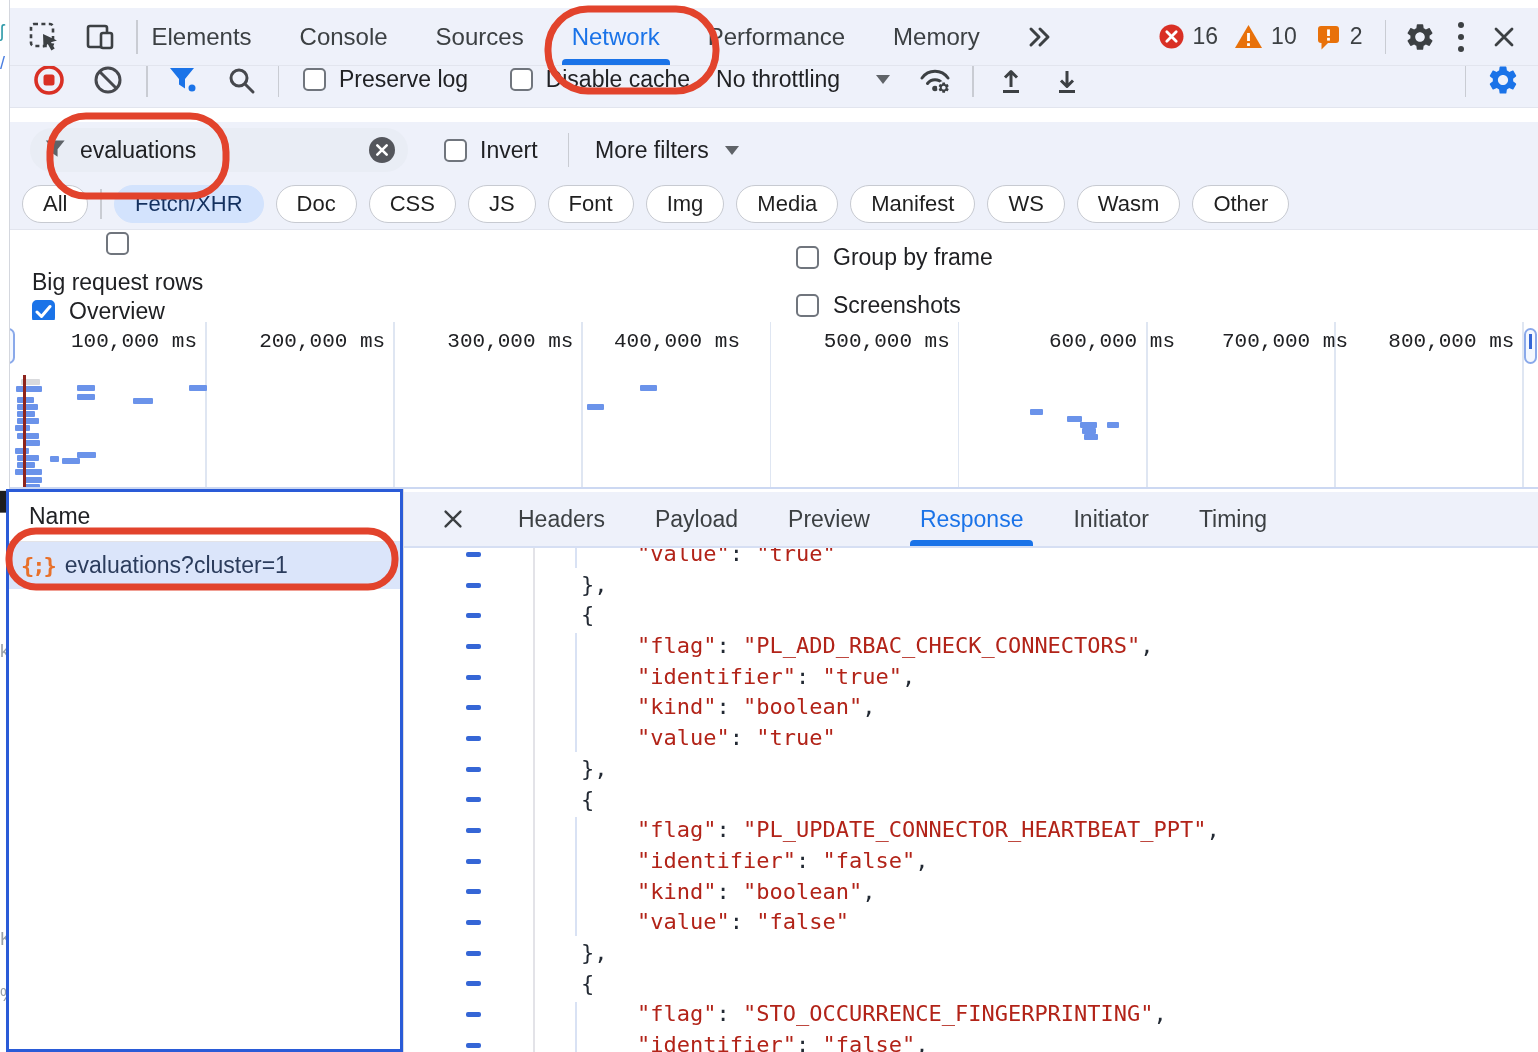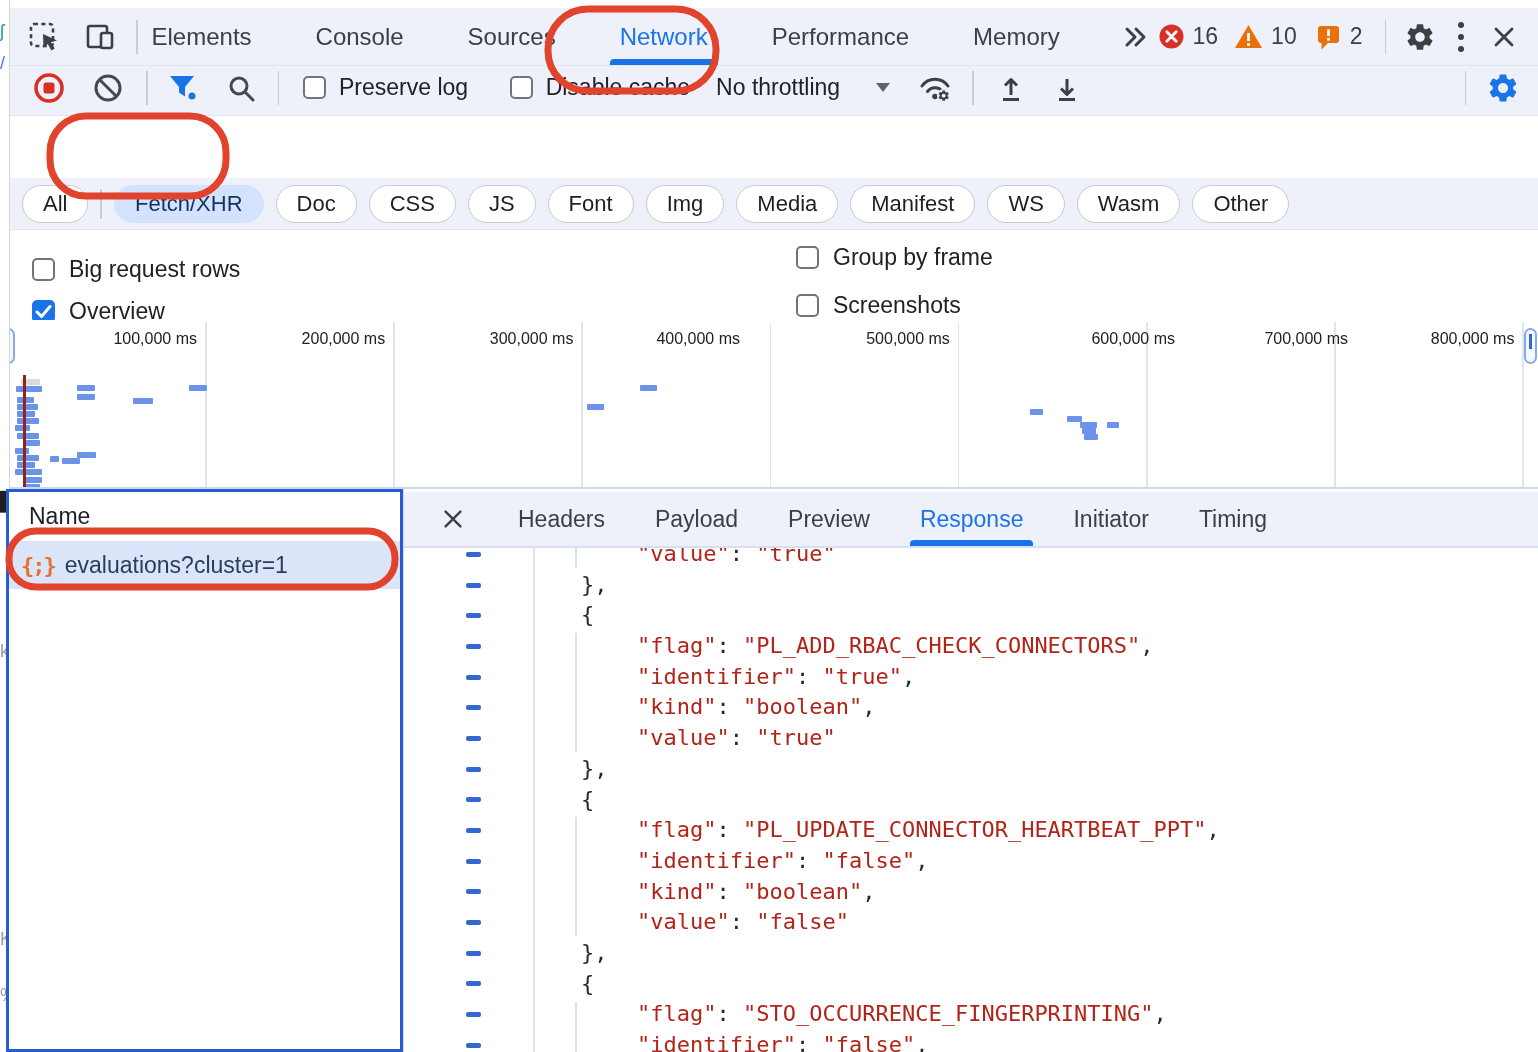--- a/index.html
+++ b/index.html
@@ -12,21 +12,21 @@
   html,body{width:1538px;height:1052px;overflow:hidden;background:#fff;
     font-family:"Liberation Sans",sans-serif;color:var(--txt-dark);}
   
   #page-strip{position:absolute;left:0;top:0;width:10px;height:1052px;background:#fff;
     border-right:1px solid #d4d7de;overflow:hidden;z-index:1;}
   .fragment{position:absolute;left:0;font-size:18px;line-height:18px;}
   
   #devtools{position:absolute;left:10px;top:0;right:0;bottom:0;background:#fff;border-top:8px solid #fff;}
   .hrow{position:absolute;left:0;right:0;display:flex;align-items:center;background:var(--bg-toolbar);}
   #topbar{top:0;height:58px;border-bottom:1px solid var(--border);z-index:3;}
-  #toolbar2{top:52px;height:56px;border-bottom:1px solid var(--border);justify-content:flex-end;}
+  #toolbar2{top:44px;height:56px;border-bottom:1px solid var(--border);justify-content:flex-end;}
   #filterrow{top:114px;height:56px;}
   #chiprow{top:170px;height:52px;border-bottom:1px solid var(--border);padding-left:0;}
   #options{position:absolute;left:0;right:0;top:222px;height:90px;background:#fff;}
   .vdiv{width:1.5px;height:34px;background:var(--divider);flex:0 0 auto;}
   .icon-btn{display:flex;align-items:center;justify-content:center;flex:0 0 auto;}
   .tabs{display:flex;align-items:center;height:100%;}
   .tab{position:relative;height:100%;display:flex;align-items:center;font-size:24px;color:var(--txt);
     padding:0 2px;white-space:nowrap;}
   .tab.active{color:var(--accent);}
   .tab.active::after{content:"";position:absolute;left:-8px;right:-8px;bottom:0;height:6px;
@@ -45,21 +45,21 @@
   
   .chip{height:38px;border:1.5px solid #c7cad1;border-radius:19px;background:#fff;display:flex;
     align-items:center;padding:0 20px;font-size:22px;color:#1f1f1f;margin-left:12px;white-space:nowrap;}
   .chip.selected{background:var(--chip-sel);border-color:var(--chip-sel);color:#14315f;}
   .chip-div{width:1.5px;height:30px;background:var(--divider);margin-left:12px;}
   
   .opt{position:absolute;display:flex;align-items:center;gap:14px;}
   
   #timeline{position:absolute;left:-10px;right:0;top:312px;height:169px;background:#fff;}
   .gridline{position:absolute;top:2px;bottom:0;width:1.5px;background:#dfe6f2;}
-  .tl-label{position:absolute;top:10px;width:178px;text-align:right;font-size:16px;color:#202124;}
+  .tl-label{position:absolute;top:10px;width:178px;text-align:right;font-size:21px;color:#202124;font-family:Liberation Mono, monospace;}
   .tl-bar{position:absolute;height:6px;background:var(--bar);border-radius:1px;}
   .handle{position:absolute;top:8px;width:13px;height:36px;border:2px solid #8aa9ea;border-radius:7px;
     background:#f4f8ff;}
   .handle i{position:absolute;left:50%;top:4px;width:3px;height:15px;margin-left:-1.5px;background:var(--dash);}
   #tl-bottom-border{position:absolute;left:-10px;right:0;top:479px;height:2px;background:#ccd8f2;}
   
   #name-panel{position:absolute;left:-4px;top:481px;width:397px;bottom:0;background:#fff;
     border:3px solid var(--focus);z-index:2;}
   #name-head{height:50px;display:flex;align-items:center;padding-left:20px;border-bottom:1px solid #e3e3e7;
     font-size:23px;color:#202124;background:#fff;}
@@ -104,21 +104,21 @@
         <path d="M17 15 L31 21.5 L25 23.2 L28.7 29.6 L25.4 31.4 L21.8 25 L17.5 29 Z" fill="#3c4043"></path>
       </svg>
     </span>
     <span class="icon-btn" style="margin-left:20px;">
       <svg width="36" height="36" viewBox="0 0 36 36">
         <rect x="6" y="7" width="19" height="21" rx="2" fill="none" stroke="#3c4043" stroke-width="2.6"></rect>
         <rect x="19" y="14" width="11" height="15" rx="2" fill="#eef1fa" stroke="#3c4043" stroke-width="2.6"></rect>
       </svg>
     </span>
     <div class="vdiv" style="margin-left:18px;"></div>
-    <div class="tabs" id="top-tabs" style="margin-left:12px;gap:60px;">
+    <div class="tabs" id="top-tabs" style="margin-left:12px;gap:44px;">
         <div class="tab">Elements</div>
         <div class="tab">Console</div>
         <div class="tab">Sources</div>
         <div class="tab active">Network</div>
         <div class="tab">Performance</div>
         <div class="tab">Memory</div>
         <span class="icon-btn">
           <svg width="26" height="26" viewBox="0 0 26 26">
             <path d="M5 5 l8 8 -8 8 M14 5 l8 8 -8 8" fill="none" stroke="#3c4043" stroke-width="3" stroke-linecap="round" stroke-linejoin="round"></path>
           </svg>
@@ -229,39 +229,58 @@
     </span>
     <div style="flex:1"></div>
     <div class="vdiv"></div>
     <span class="icon-btn" style="margin:0 18px 0 20px;">
       <svg width="34" height="34" viewBox="0 0 24 24">
           <path fill="#1a73e8" d="M19.14 12.94c.04-.3.06-.61.06-.94 0-.32-.02-.64-.07-.94l2.03-1.58c.18-.14.23-.41.12-.61l-1.92-3.32c-.12-.22-.37-.29-.59-.22l-2.39.96c-.5-.38-1.03-.7-1.62-.94l-.36-2.54c-.04-.24-.24-.41-.48-.41h-3.84c-.24 0-.43.17-.47.41l-.36 2.54c-.59.24-1.13.57-1.62.94l-2.39-.96c-.22-.08-.47 0-.59.22L2.74 8.87c-.12.21-.08.47.12.61l2.03 1.58c-.05.3-.09.63-.09.94s.02.64.07.94l-2.03 1.58c-.18.14-.23.41-.12.61l1.92 3.32c.12.22.37.29.59.22l2.39-.96c.5.38 1.03.7 1.62.94l.36 2.54c.05.24.24.41.48.41h3.84c.24 0 .44-.17.47-.41l.36-2.54c.59-.24 1.13-.56 1.62-.94l2.39.96c.22.08.47 0 .59-.22l1.92-3.32c.12-.22.07-.47-.12-.61l-2.01-1.58zM12 15.6c-1.98 0-3.6-1.62-3.6-3.6s1.62-3.6 3.6-3.6 3.6 1.62 3.6 3.6-1.62 3.6-3.6 3.6z"></path>
         </svg>
     </span>
   </div>
 
+  <div class="hrow" id="filterrow">
+    <div id="filter-pill">
+      <svg width="24" height="22" viewBox="0 0 30 28">
+        <path d="M2 2 H26 L17 13 V22.5 L11 18.5 V13 Z" fill="#5f6368"></path>
+      </svg>
+      <span class="txt">evaluations</span>
+      <span class="icon-btn">
+        <svg width="28" height="28" viewBox="0 0 28 28">
+          <circle cx="14" cy="14" r="13" fill="#54565c"></circle>
+          <path d="M9.3 9.3 L18.7 18.7 M18.7 9.3 L9.3 18.7" stroke="#fff" stroke-width="2.6" stroke-linecap="round"></path>
+        </svg>
+      </span>
+    </div>
+    <span class="cb" style="margin-left:36px;"></span>
+    <span class="lbl" style="margin-left:13px;">Invert</span>
+    <div class="vdiv" style="margin-left:30px;"></div>
+    <span class="lbl" style="margin-left:26px;">More filters</span>
+    <span class="caret" style="margin-left:16px;"></span>
+  </div>
 
   <div class="hrow" id="chiprow">
       <div class="chip">All</div>
       <div class="chip-div"></div>
       <div class="chip selected">Fetch/XHR</div>
       <div class="chip">Doc</div>
       <div class="chip">CSS</div>
       <div class="chip">JS</div>
       <div class="chip">Font</div>
       <div class="chip">Img</div>
       <div class="chip">Media</div>
       <div class="chip">Manifest</div>
       <div class="chip">WS</div>
       <div class="chip">Wasm</div>
       <div class="chip">Other</div>
     </div>
 
   <div id="options">
-    <div class="opt" style="left:22px;top:26px;">
+    <div class="opt" style="left:22px;top:2px;flex-direction:column;">
       <span class="cb"></span>
       <span class="lbl">Big request rows</span>
     </div>
     <div class="opt" style="left:786px;top:14px;">
       <span class="cb"></span>
       <span class="lbl">Group by frame</span>
     </div>
     <div class="opt" style="left:22px;top:68px;">
       <span class="cb checked">
         <svg width="17" height="15" viewBox="0 0 17 15">

